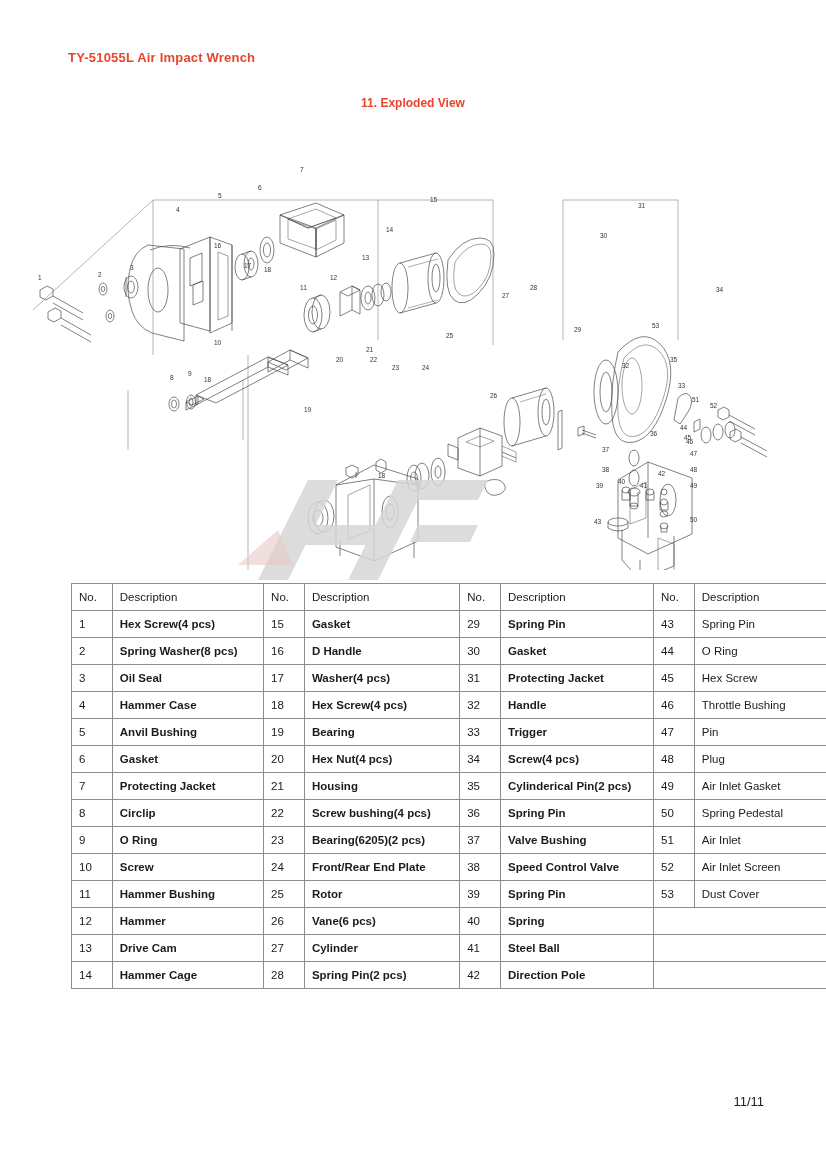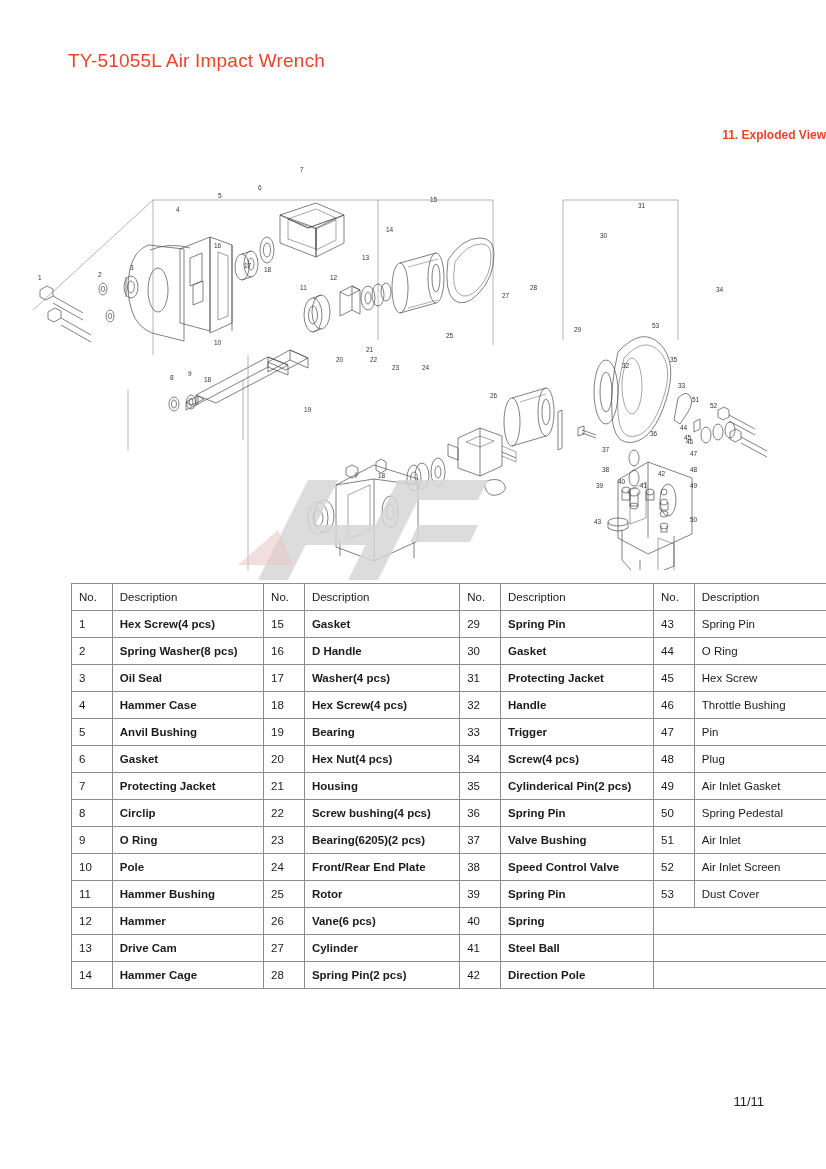--- a/index.html
+++ b/index.html
@@ -18,35 +18,34 @@
   .page {
     position: relative;
     width: 826px;
     height: 1169px;
     box-sizing: border-box;
   }
   .doc-title {
     position: absolute;
     left: 68px;
     top: 50px;
-    font-size: 19px;
-    font-weight: normal;
+    font-size: 13px;
+    font-weight: bold;
     color: #e8452c;
     letter-spacing: 0.2px;
   }
   .section-title {
     position: absolute;
     left: 0;
     top: 96px;
     width: 826px;
-    text-align: right;
+    text-align: center;
     font-size: 12px;
     font-weight: bold;
     color: #e8452c;
-    margin-top: 32px;
   }
   .diagram-wrap {
     position: absolute;
     left: 18px;
     top: 140px;
     width: 790px;
     height: 430px;
   }
   .diagram-wrap svg {
     display: block;
@@ -516,21 +515,21 @@
           <td class="desc">O Ring</td>
           <td class="num">23</td>
           <td class="desc">Bearing(6205)(2 pcs)</td>
           <td class="num">37</td>
           <td class="desc">Valve Bushing</td>
           <td class="num">51</td>
           <td class="desc-wide">Air Inlet</td>
         </tr>
         <tr>
           <td class="num">10</td>
-          <td class="desc">Pole</td>
+          <td class="desc">Screw</td>
           <td class="num">24</td>
           <td class="desc">Front/Rear End Plate</td>
           <td class="num">38</td>
           <td class="desc">Speed Control Valve</td>
           <td class="num">52</td>
           <td class="desc-wide">Air Inlet Screen</td>
         </tr>
         <tr>
           <td class="num">11</td>
           <td class="desc">Hammer Bushing</td>

